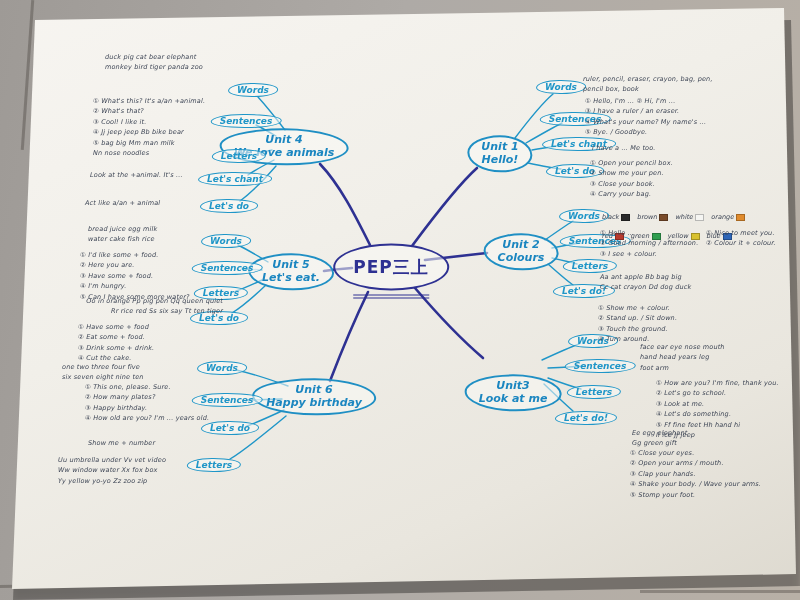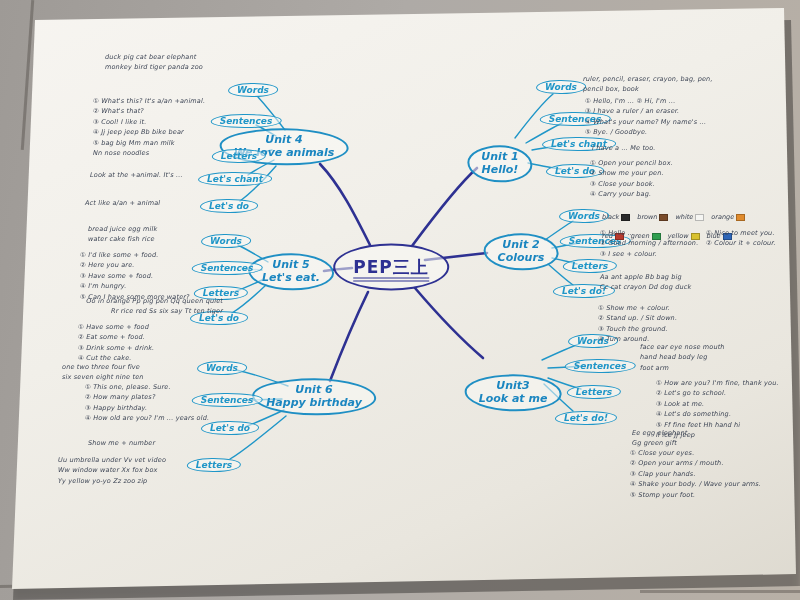--- a/index.html
+++ b/index.html
@@ -29,21 +29,21 @@
   }
   .unit{
     border:2px solid #1f8fc4;color:#1b86c0;
     border-radius:50% 50% 48% 52% / 46% 54% 46% 54%;
     padding:4px 12px;font-size:11px;font-style:italic;font-weight:bold;line-height:1.15;white-space:nowrap;
   }
   .center{
     border:2.5px solid #2e3192;color:#2e3192;
     border-radius:50%;padding:10px 18px;font-size:17px;font-weight:bold;letter-spacing:1px;
   }
-  .center .ul{border-bottom:4px double #2e3192;padding-bottom:1px;}
+  .center .ul{border-bottom:4px double #2e3192;padding-bottom:18px;}
   .note{
     position:absolute;z-index:4;color:#3c4454;font-size:6.5px;line-height:1.6;
     font-style:italic;white-space:pre-line;letter-spacing:.15px;
   }
   .swatch-row{position:absolute;z-index:4;display:flex;gap:7px;align-items:center;}
   .swatch-item{display:flex;align-items:center;gap:2px;color:#3c4454;font-size:6.5px;font-style:italic;}
   .swatch{width:7px;height:5px;display:inline-block;border:0.5px solid rgba(0,0,0,.25);}
 </style>
 </head>
 <body>
@@ -118,21 +118,21 @@
 
 <div class="node unit" style="left:314px;top:397px;">
   <div>Unit 6</div>
   <div>Happy birthday</div>
 </div>
 <div class="node bubble" style="left:222px;top:368px;">Words</div>
 <div class="node bubble" style="left:227px;top:400px;">Sentences</div>
 <div class="node bubble" style="left:230px;top:428px;">Let's do</div>
 <div class="node bubble" style="left:214px;top:465px;">Letters</div>
 
-<div class="node unit" style="left:500px;top:164px;">
+<div class="node unit" style="left:500px;top:154px;">
   <div>Unit 1</div>
   <div>Hello!</div>
 </div>
 <div class="node bubble" style="left:561px;top:87px;">Words</div>
 <div class="node bubble" style="left:575px;top:119px;">Sentences</div>
 <div class="node bubble" style="left:579px;top:144px;">Let's chant</div>
 <div class="node bubble" style="left:575px;top:171px;">Let's do</div>
 
 <div class="node unit" style="left:521px;top:252px;">
   <div>Unit 2</div>
@@ -241,21 +241,21 @@
 <div class="note" style="left:706px;top:228px;width:90px;">① Nice to meet you.
 ② Colour it + colour.</div>
 <div class="note" style="left:600px;top:272px;width:150px;">Aa  ant  apple      Bb  bag  big
 Cc  cat  crayon     Dd  dog  duck</div>
 <div class="note" style="left:598px;top:303px;width:140px;">① Show me + colour.
 ② Stand up. / Sit down.
 ③ Touch the ground.
 ④ Turn around.</div>
 
 <div class="note" style="left:640px;top:342px;width:150px;">face   ear   eye   nose   mouth
-hand   head   body   leg
+hand   head   years   leg
 foot   arm</div>
 <div class="note" style="left:656px;top:378px;width:160px;">① How are you?  I'm fine, thank you.
 ② Let's go to school.
 ③ Look at me.
 ④ Let's do something.
 ⑤ Ff  fine  feet      Hh  hand  hi
     Ii  ice      Jj  jeep</div>
 <div class="note" style="left:632px;top:428px;width:130px;">Ee  egg  elephant
 Gg  green  gift</div>
 <div class="note" style="left:630px;top:448px;width:160px;">① Close your eyes.

